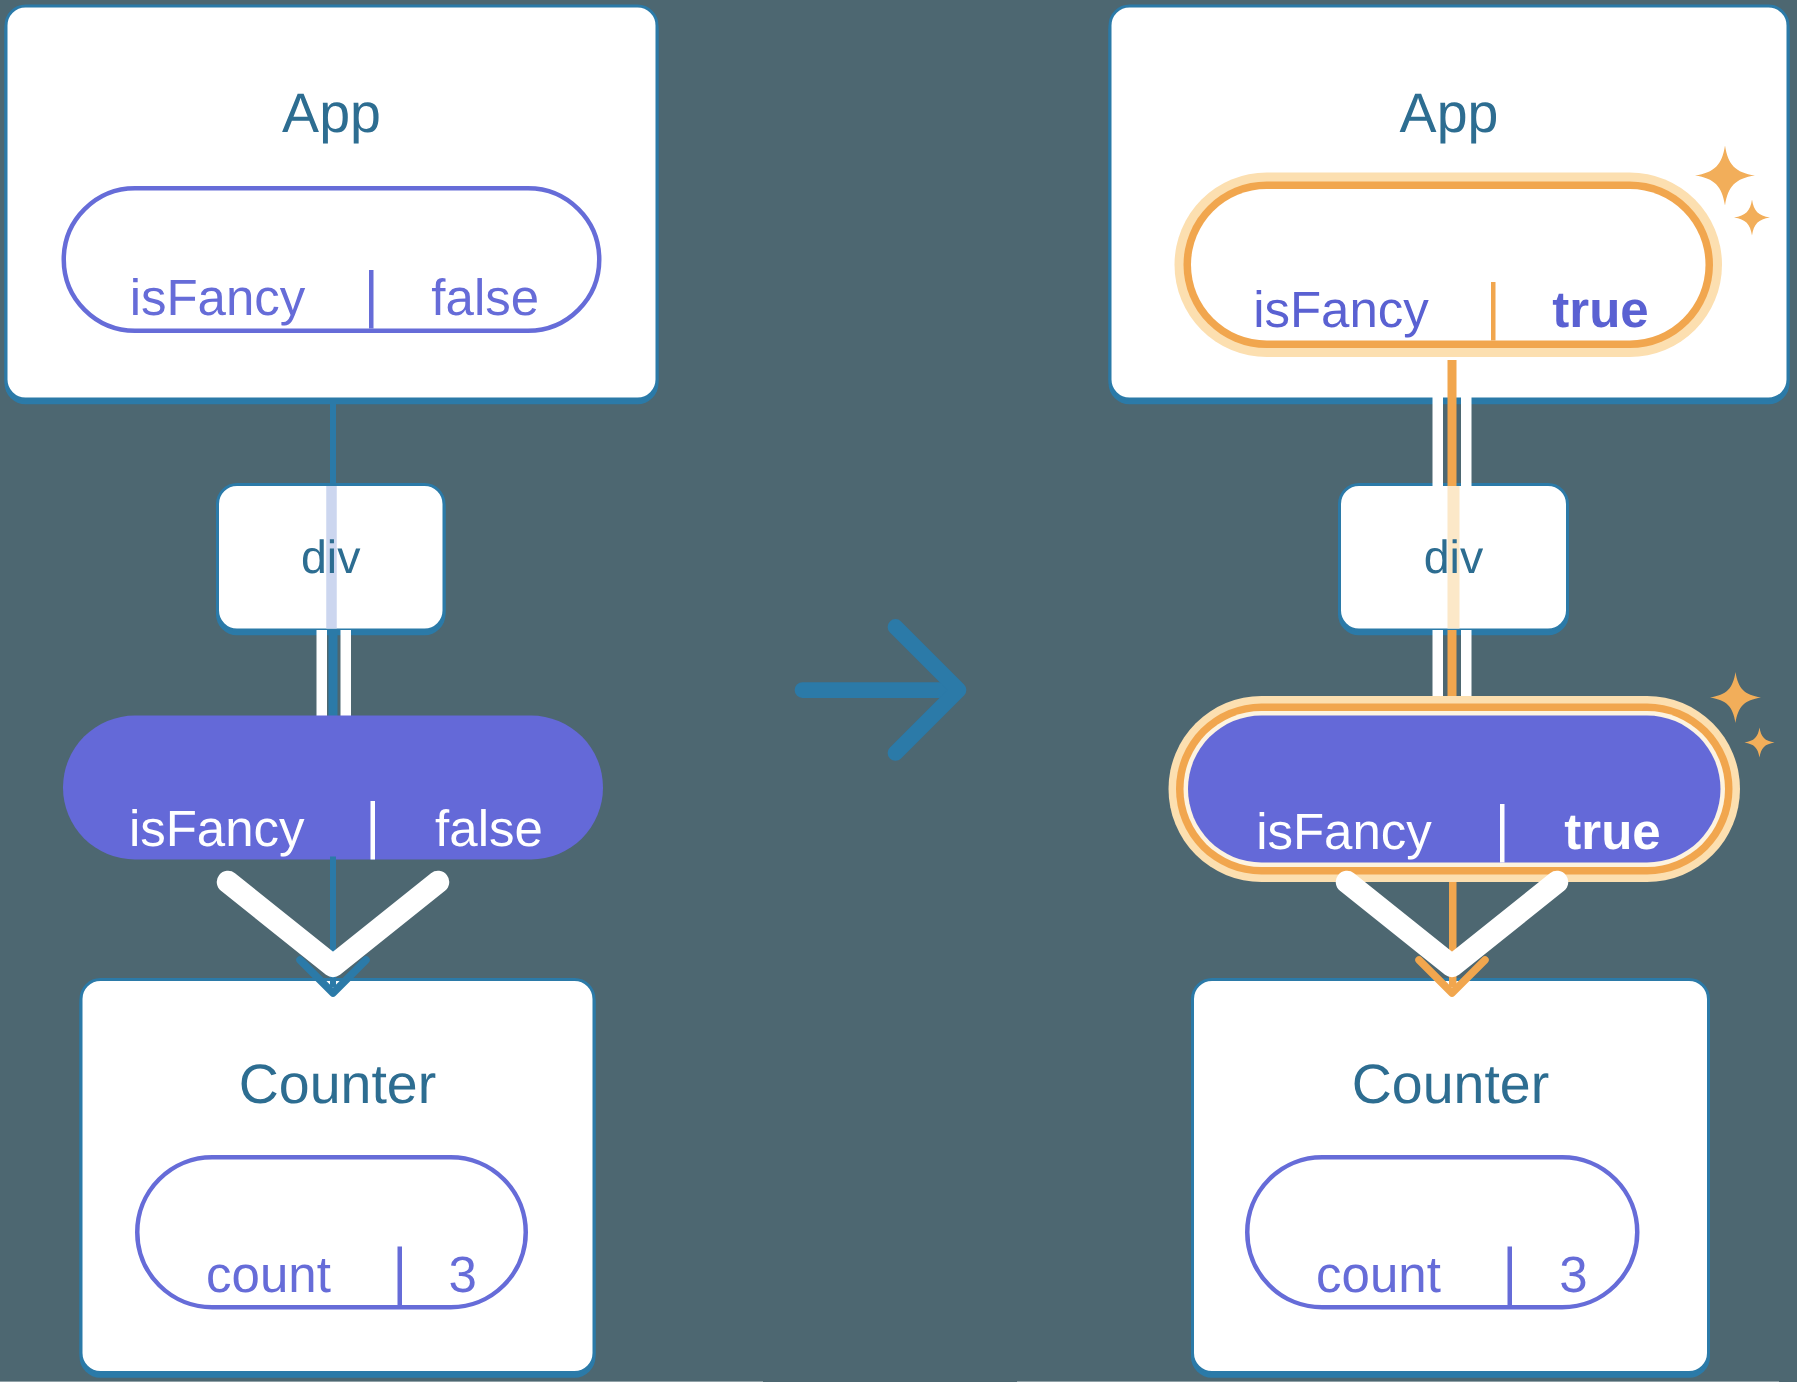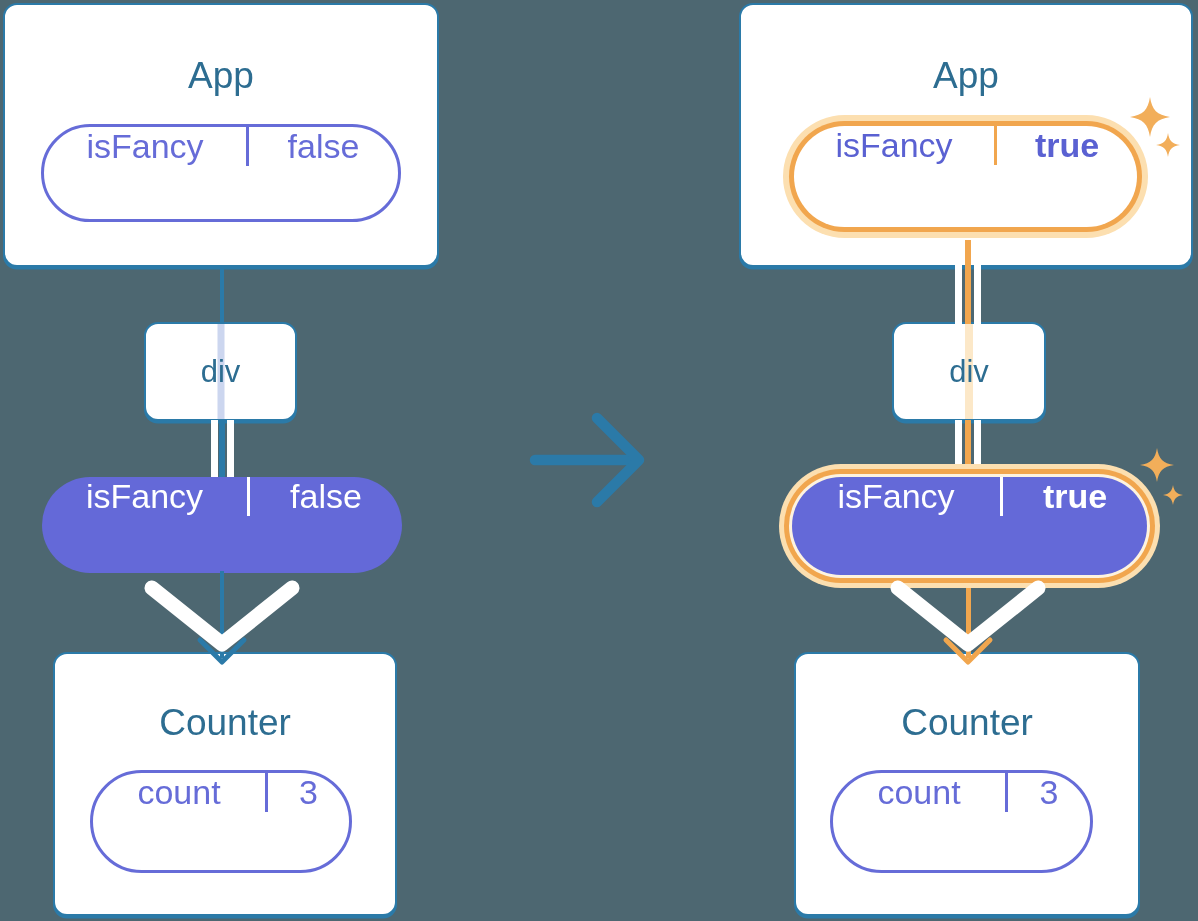--- a/index.html
+++ b/index.html
@@ -23,21 +23,21 @@
   .component-title{
     position:absolute;left:0;right:0;
     text-align:center;
     font-size:37px;font-weight:500;
     color:#2d6d91;
   }
   
   .pill{
     position:absolute;
     display:flex;
-    align-items:flex-start;
+    align-items:flex-end;
     border-radius:60px;
     font-size:34px;
     z-index:3;
   }
   .pill .cell{
     display:flex;align-items:center;justify-content:center;
   }
   .pill-outline{
     border:3px solid #666cd8;
     color:#666cd8;

